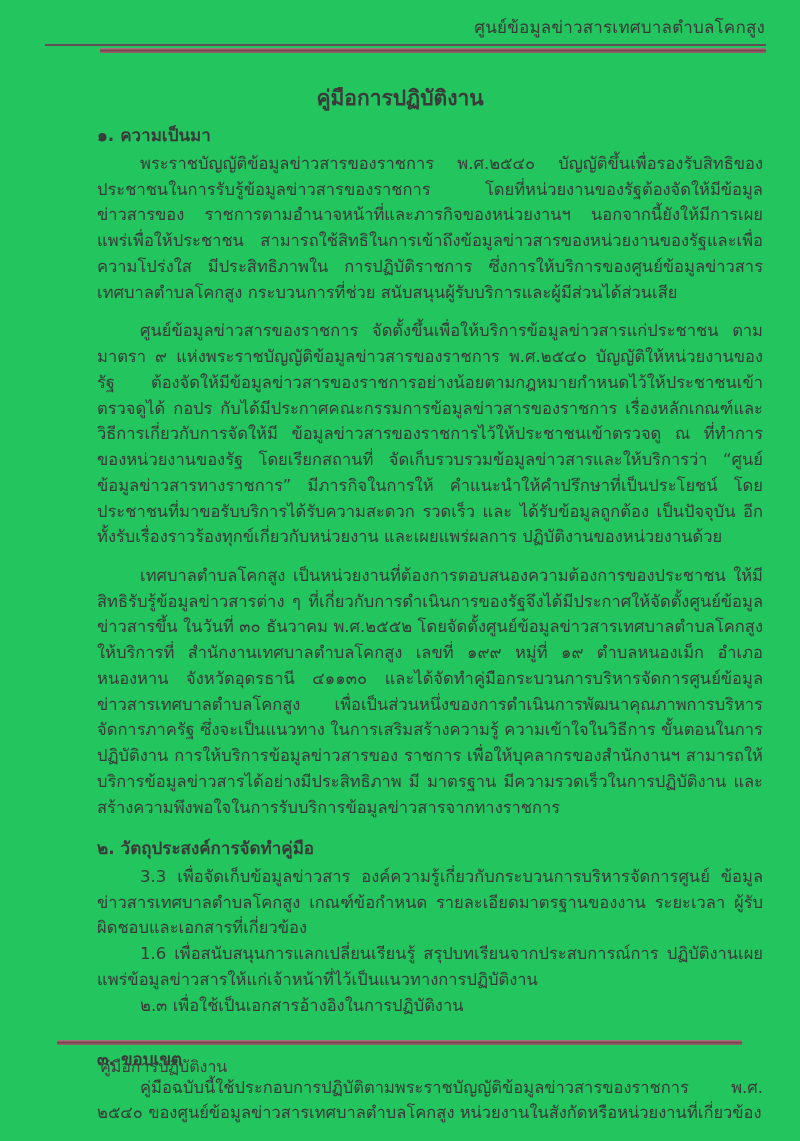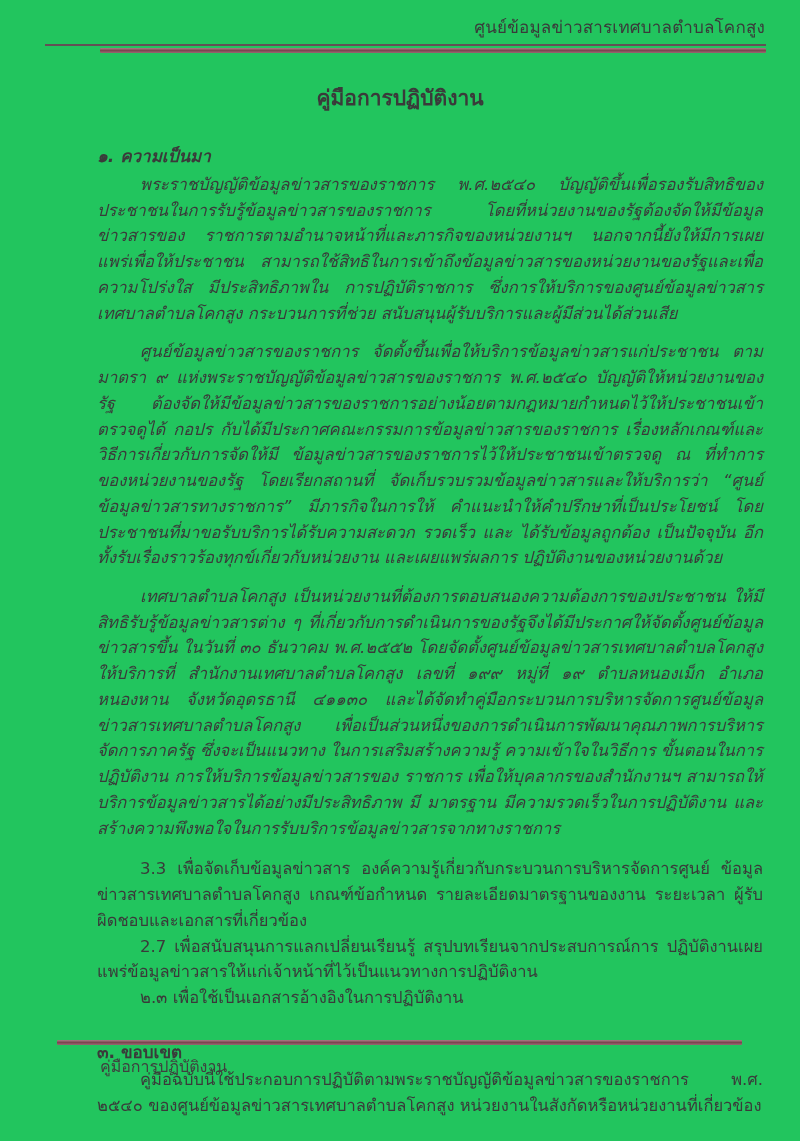--- a/index.html
+++ b/index.html
@@ -25,21 +25,21 @@
     height: 5px;
     margin: 2px 34px 0 100px;
     background: linear-gradient(to bottom, #ab7b85 0%, #7c4650 50%, #9a6872 100%);
     border-radius: 1px;
   }
   
   .doc-title { margin-top: 30px; text-align: center; font-weight: bold; font-size: 21px; line-height: 1.45; }
   
   .content { padding: 6px 37px 0 97px; font-size: 16.5px; line-height: 1.56; text-align: justify; }
   .section { margin-top: 15px; }
-  .section.first { margin-top: 24px; font-style: italic; }
+  .section.first { margin-top: 3px; }
   .section.last { margin-top: 28px; }
   .section-heading { font-weight: bold; font-size: 17px; margin: 0 0 2px 0; }
   .content p { margin: 0; text-indent: 43px; }
   .content p.para + p.para { margin-top: 13px; }
   
   .footer { position: absolute; left: 0; right: 0; top: 1040px; }
   .footer-rule {
     height: 5px;
     margin: 0 58px 0 57px;
     background: linear-gradient(to bottom, #ab7b85 0%, #7c4650 50%, #9a6872 100%);
@@ -65,22 +65,23 @@
   <div class="content">
 
     <div class="section first">
       <div class="section-heading">๑. ความเป็นมา</div>
       <p class="para">พระราชบัญญัติข้อมูลข่าวสารของราชการ พ.ศ.๒๕๔๐ บัญญัติขึ้นเพื่อรองรับสิทธิของ ประชาชนในการรับรู้ข้อมูลข่าวสารของราชการ โดยที่หน่วยงานของรัฐต้องจัดให้มีข้อมูลข่าวสารของ ราชการตามอำนาจหน้าที่และภารกิจของหน่วยงานฯ นอกจากนี้ยังให้มีการเผยแพร่เพื่อให้ประชาชน สามารถใช้สิทธิในการเข้าถึงข้อมูลข่าวสารของหน่วยงานของรัฐและเพื่อความโปร่งใส มีประสิทธิภาพใน การปฏิบัติราชการ ซึ่งการให้บริการของศูนย์ข้อมูลข่าวสารเทศบาลตำบลโคกสูง กระบวนการที่ช่วย สนับสนุนผู้รับบริการและผู้มีส่วนได้ส่วนเสีย</p>
       <p class="para">ศูนย์ข้อมูลข่าวสารของราชการ จัดตั้งขึ้นเพื่อให้บริการข้อมูลข่าวสารแก่ประชาชน ตามมาตรา ๙ แห่งพระราชบัญญัติข้อมูลข่าวสารของราชการ พ.ศ.๒๕๔๐ บัญญัติให้หน่วยงานของรัฐ ต้องจัดให้มีข้อมูลข่าวสารของราชการอย่างน้อยตามกฎหมายกำหนดไว้ให้ประชาชนเข้าตรวจดูได้ กอปร กับได้มีประกาศคณะกรรมการข้อมูลข่าวสารของราชการ เรื่องหลักเกณฑ์และวิธีการเกี่ยวกับการจัดให้มี ข้อมูลข่าวสารของราชการไว้ให้ประชาชนเข้าตรวจดู ณ ที่ทำการของหน่วยงานของรัฐ โดยเรียกสถานที่ จัดเก็บรวบรวมข้อมูลข่าวสารและให้บริการว่า “ศูนย์ข้อมูลข่าวสารทางราชการ” มีภารกิจในการให้ คำแนะนำให้คำปรึกษาที่เป็นประโยชน์ โดยประชาชนที่มาขอรับบริการได้รับความสะดวก รวดเร็ว และ ได้รับข้อมูลถูกต้อง เป็นปัจจุบัน อีกทั้งรับเรื่องราวร้องทุกข์เกี่ยวกับหน่วยงาน และเผยแพร่ผลการ ปฏิบัติงานของหน่วยงานด้วย</p>
       <p class="para">เทศบาลตำบลโคกสูง เป็นหน่วยงานที่ต้องการตอบสนองความต้องการของประชาชน ให้มีสิทธิรับรู้ข้อมูลข่าวสารต่าง ๆ ที่เกี่ยวกับการดำเนินการของรัฐจึงได้มีประกาศให้จัดตั้งศูนย์ข้อมูลข่าวสารขึ้น ในวันที่ ๓๐ ธันวาคม พ.ศ.๒๕๕๒ โดยจัดตั้งศูนย์ข้อมูลข่าวสารเทศบาลตำบลโคกสูง ให้บริการที่ สำนักงานเทศบาลตำบลโคกสูง เลขที่ ๑๙๙ หมู่ที่ ๑๙ ตำบลหนองเม็ก อำเภอหนองหาน จังหวัดอุดรธานี ๔๑๑๓๐ และได้จัดทำคู่มือกระบวนการบริหารจัดการศูนย์ข้อมูลข่าวสารเทศบาลตำบลโคกสูง เพื่อเป็นส่วนหนึ่งของการดำเนินการพัฒนาคุณภาพการบริหารจัดการภาครัฐ ซึ่งจะเป็นแนวทาง ในการเสริมสร้างความรู้ ความเข้าใจในวิธีการ ขั้นตอนในการปฏิบัติงาน การให้บริการข้อมูลข่าวสารของ ราชการ เพื่อให้บุคลากรของสำนักงานฯ สามารถให้บริการข้อมูลข่าวสารได้อย่างมีประสิทธิภาพ มี มาตรฐาน มีความรวดเร็วในการปฏิบัติงาน และสร้างความพึงพอใจในการรับบริการข้อมูลข่าวสารจากทางราชการ</p>
     </div>
 
     <div class="section">
+      <div class="section-heading">๒. วัตถุประสงค์การจัดทำคู่มือ</div>
       <p>3.3 เพื่อจัดเก็บข้อมูลข่าวสาร องค์ความรู้เกี่ยวกับกระบวนการบริหารจัดการศูนย์ ข้อมูลข่าวสารเทศบาลตำบลโคกสูง เกณฑ์ข้อกำหนด รายละเอียดมาตรฐานของงาน ระยะเวลา ผู้รับผิดชอบและเอกสารที่เกี่ยวข้อง</p>
-      <p>2.7 เพื่อสนับสนุนการแลกเปลี่ยนเรียนรู้ สรุปบทเรียนจากประสบการณ์การ ปฏิบัติงานเผยแพร่ข้อมูลข่าวสารให้แก่เจ้าหน้าที่ไว้เป็นแนวทางการปฏิบัติงาน</p>
+      <p>1.6 เพื่อสนับสนุนการแลกเปลี่ยนเรียนรู้ สรุปบทเรียนจากประสบการณ์การ ปฏิบัติงานเผยแพร่ข้อมูลข่าวสารให้แก่เจ้าหน้าที่ไว้เป็นแนวทางการปฏิบัติงาน</p>
       <p>๒.๓ เพื่อใช้เป็นเอกสารอ้างอิงในการปฏิบัติงาน</p>
     </div>
 
     <div class="section last">
       <div class="section-heading">๓. ขอบเขต</div>
       <p>คู่มือฉบับนี้ใช้ประกอบการปฏิบัติตามพระราชบัญญัติข้อมูลข่าวสารของราชการ พ.ศ. ๒๕๔๐ ของศูนย์ข้อมูลข่าวสารเทศบาลตำบลโคกสูง หน่วยงานในสังกัดหรือหน่วยงานที่เกี่ยวข้อง</p>
     </div>
 
   </div>
 

